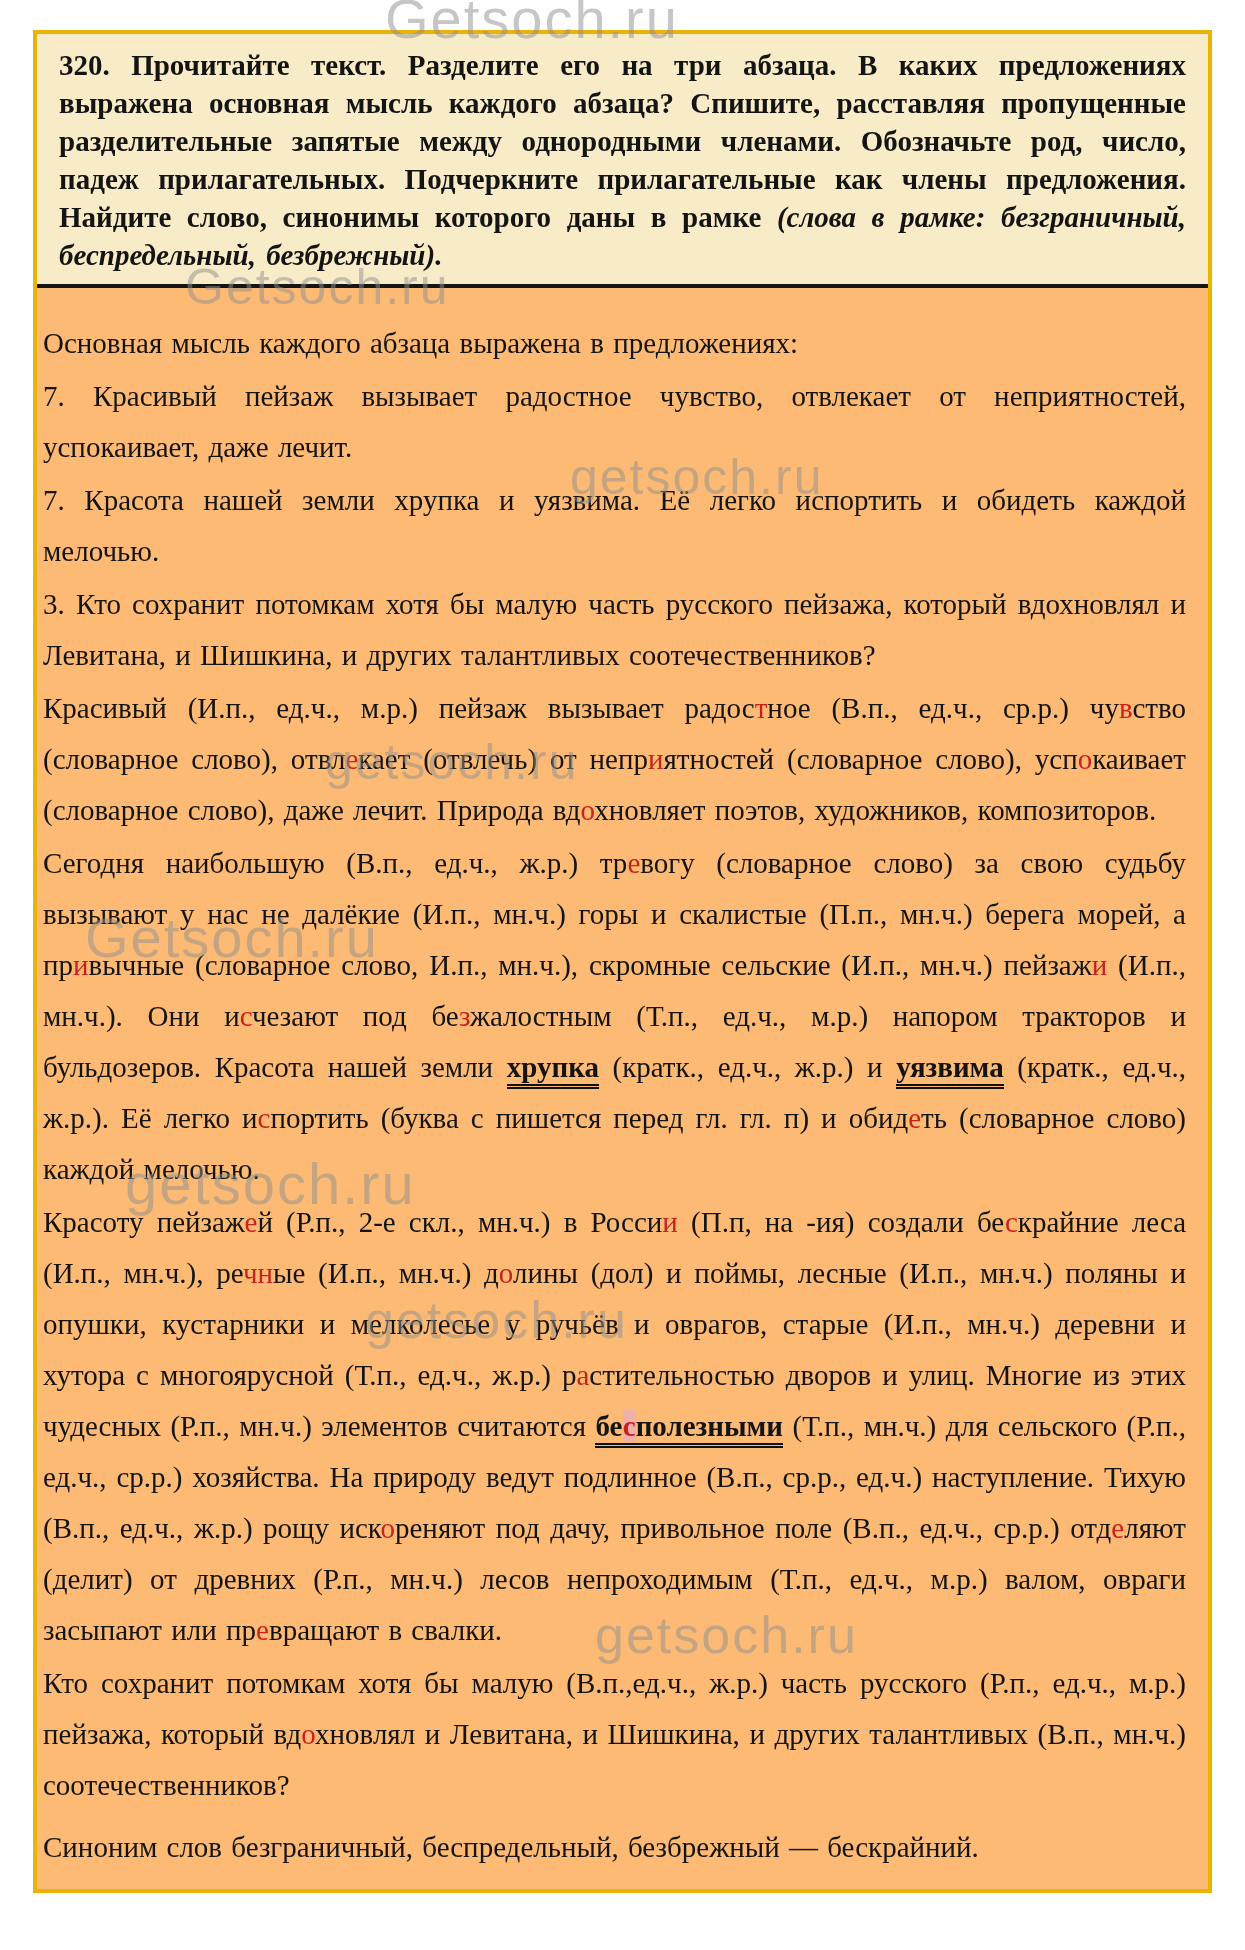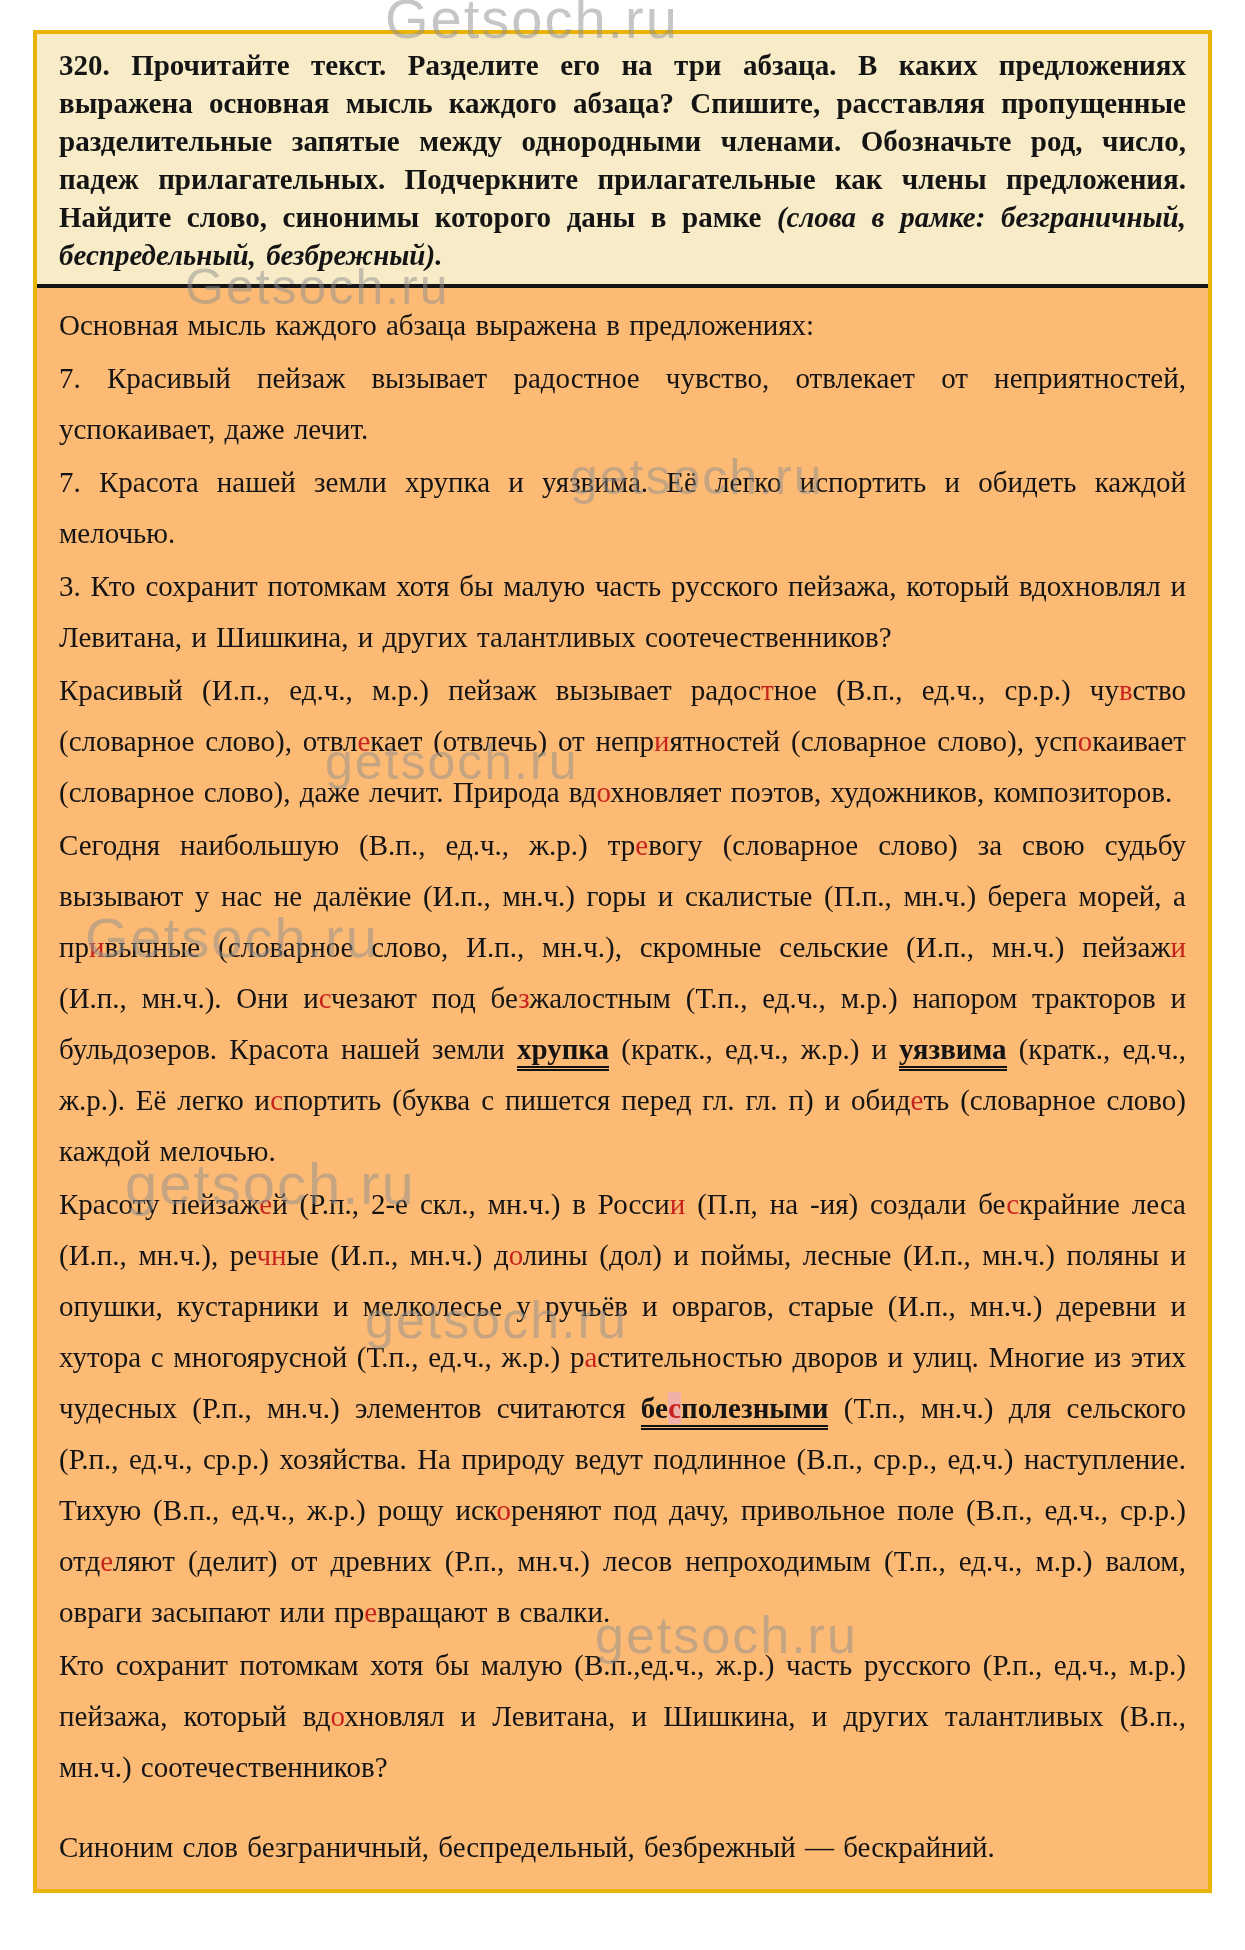--- a/index.html
+++ b/index.html
@@ -17,22 +17,22 @@
   .task-header{
     background:#f8ecc8;border-bottom:4px solid #151515;
     padding:12px 22px 10px 22px;
     font-weight:bold;font-size:29px;line-height:38px;
     text-align:justify;word-spacing:3px;
   }
   .task-header .task-num{font-weight:bold;}
   .task-header em{font-weight:bold;font-style:italic;}
   .answer{
     flex:1;display:flex;flex-direction:column;
-    padding:12px 22px 10px 22px;
-    font-size:29px;line-height:51px;word-spacing:2px;
+    padding:12px 22px 10px 6px;
+    font-size:29px;line-height:51px;word-spacing:2px;margin-top:18px;
   }
   .answer p{margin:0 0 2px 0;text-align:justify;text-align-last:left;}
   .answer p.intro{text-align:left;}
   .answer p.synonym{margin-top:auto;text-align:center;padding-bottom:4px;}
   
   .c-red{color:#c7231d;}
   .c-hl{color:#c7231d;background:#f0b0aa;border-radius:2px;}
   .u-wavy{
     text-decoration-style:wavy;
     text-decoration-color:#1a1a1a;text-decoration-thickness:1px;

